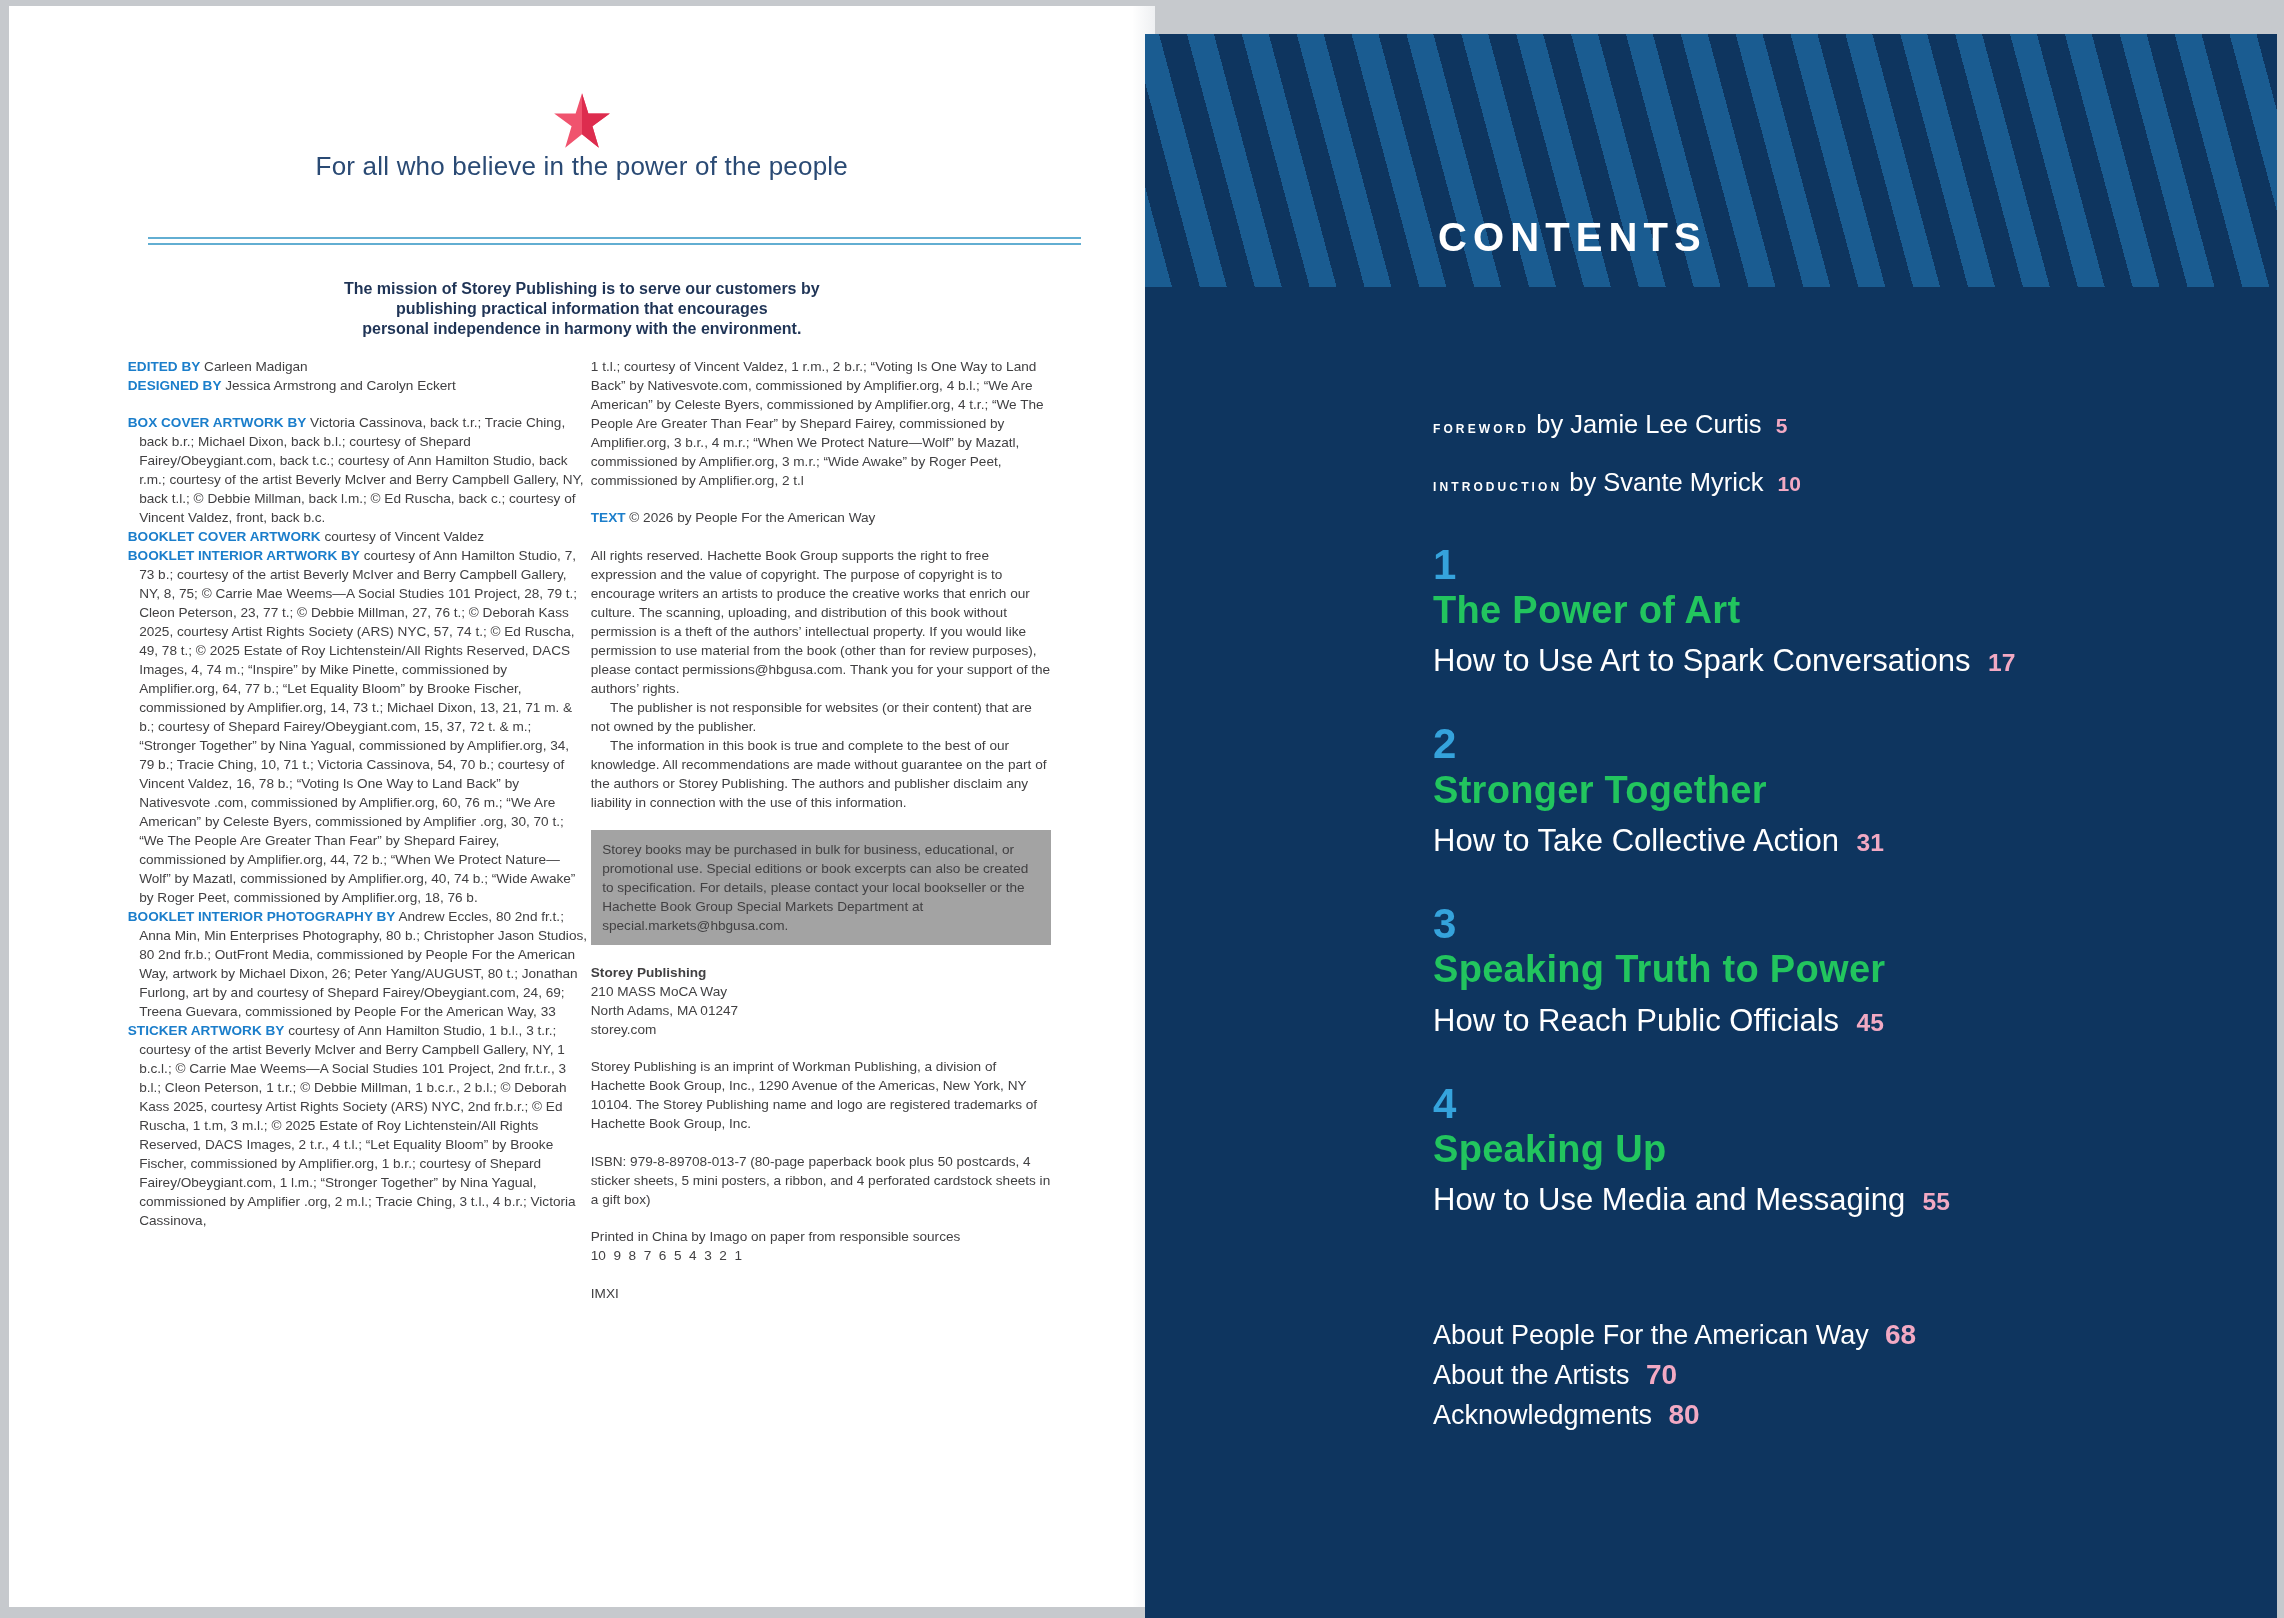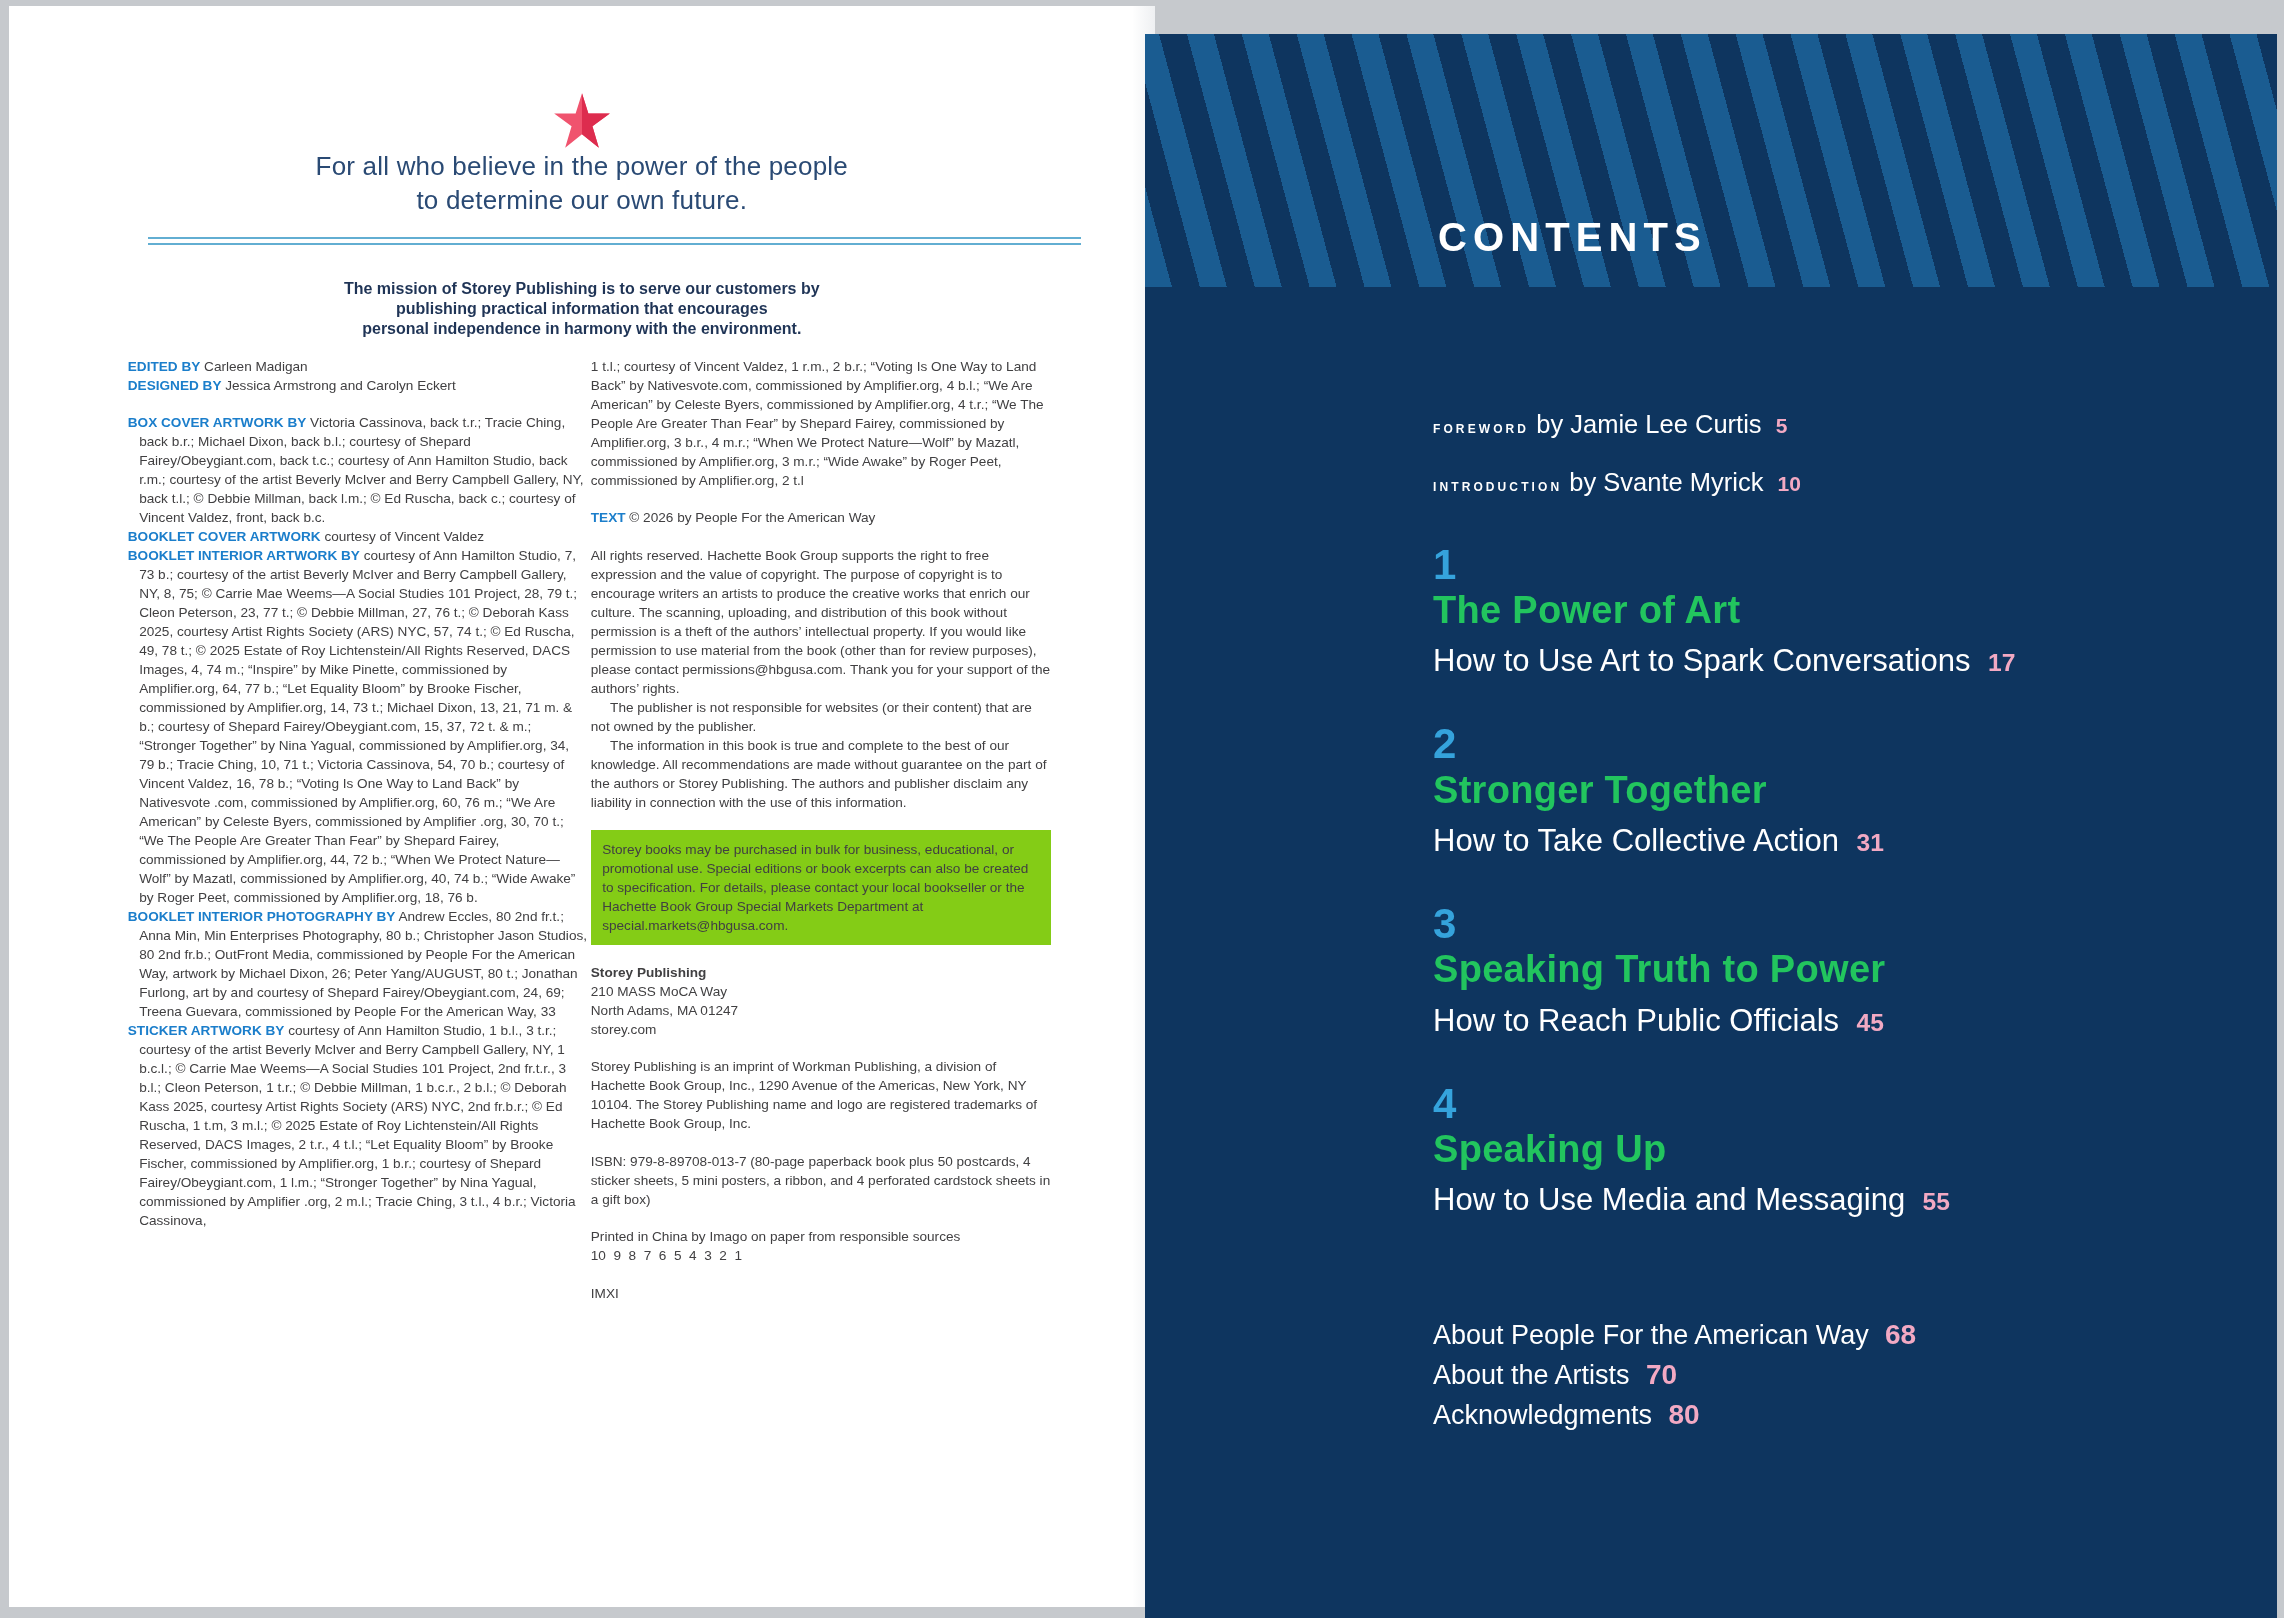--- a/index.html
+++ b/index.html
@@ -18,21 +18,21 @@
          color:#1f3456;font-size:16px;line-height:20px;font-weight:bold;}
   .col{position:absolute;top:351px;width:460px;font-size:13.6px;line-height:19px;
          color:#414042;}
   .col-1{left:119px;}
   .col-2{left:582px;}
   .col p{margin:0;}
   .col .gap{margin-top:18.4px;}
   .credit{padding-left:11.4px;text-indent:-11.4px;}
   .lbl{color:#1b7ecb;font-weight:bold;}
   .indent{text-indent:19.3px;}
-  .box{background:#84cc16;padding:9.7px 11.4px;margin-right:48px;}
+  .box{background:#a3a3a3;padding:9.7px 11.4px;margin-right:48px;}
   .strong{font-weight:bold;}
   .numbers{white-space:pre-wrap;}
   
   .right-page{position:absolute;left:1145px;top:3.5px;width:1132px;height:1607px;
          background:#0e355f;overflow:hidden;margin-top:30px;}
   .stripes{position:absolute;left:0;top:0;right:0;height:253px;
          background:repeating-linear-gradient(75deg,#1a5c91 0 26px,#0e355f 26px 53px);}
   .contents-title{position:absolute;left:293px;top:181px;color:#ffffff;
          font-size:40px;font-weight:bold;letter-spacing:6.1px;}
   .toc-frontmatter{position:absolute;left:288px;top:376px;}
@@ -61,21 +61,20 @@
 
     <div class="star-wrap">
       <svg width="58" height="58" viewBox="0 0 100 100">
         <polygon points="50,2 61,37 98,37 68,59 79,96 50,73 21,96 32,59 2,37 39,37" fill="#f0536e"></polygon>
         <polygon points="50,2 50,73 79,96 68,59 98,37 61,37" fill="#dd2c4e"></polygon>
       </svg>
     </div>
 
     <div class="dedication">
       <div>For all who believe in the power of the people</div>
-      <div>to determine our own future.</div>
     </div>
 
     <div class="rule"></div>
 
     <div class="mission">
       <div>The mission of Storey Publishing is to serve our customers by</div>
       <div>publishing practical information that encourages</div>
       <div>personal independence in harmony with the environment.</div>
     </div>
 

